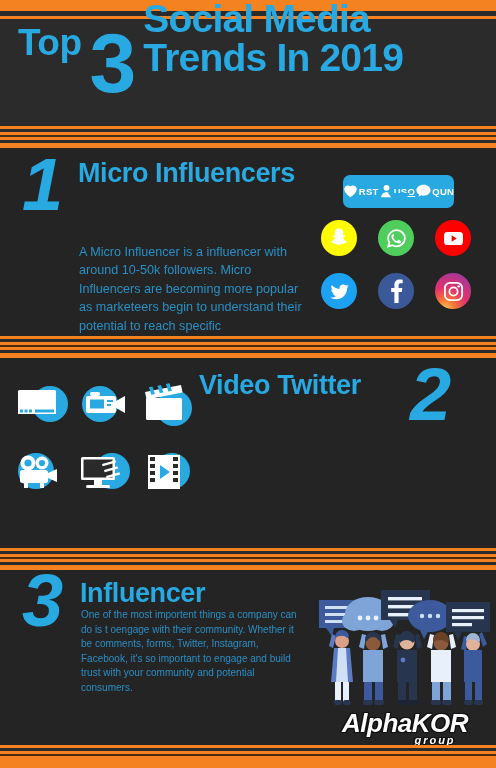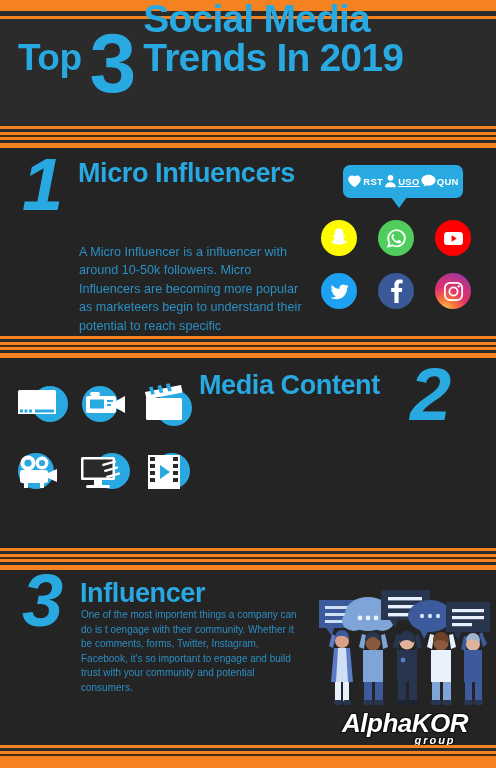--- a/index.html
+++ b/index.html
@@ -27,21 +27,21 @@
     position:absolute;left:18px;top:8px;right:8px;
     color:#29a9e1;
   }
   .title-row1{
     display:flex;align-items:flex-end;
     height:48px;
   }
   .top-word{
     font-size:37px;font-weight:bold;line-height:1;
     letter-spacing:-.5px;
-    margin-bottom:2px;
+    margin-bottom:17px;
   }
   .big3{
     font-size:84px;font-weight:bold;line-height:.74;
     margin-left:8px;margin-right:0px;
     position:relative;top:16px;
   }
   .head-lines{
     display:flex;flex-direction:column;
     margin-left:7px;
   }
@@ -162,21 +162,21 @@
   </div>
 
   <div class="section" style="top:148px;height:188px;">
 
     <div class="num" style="left:22px;top:6px;font-size:74px;">1</div>
 
     <div class="sec-title" style="left:78px;top:12px;">Micro Influencers</div>
 
     <div class="body-txt" style="left:79px;top:51px;width:224px;margin-top:44px;">A Micro Influencer is a influencer with around 10-50k followers. Micro Influencers are becoming more popular as marketeers begin to understand their potential to reach specific demographics, build brand trust and come across as authentic.</div>
 
-    <div class="bubble" style="left:343px;top:17px;width:120px;height:33px;">
+    <div class="bubble" style="left:343px;top:27px;width:111px;height:33px;">
       <div class="bubble-inner">
         <span class="bi">
           <svg width="15" height="14" viewBox="0 0 24 22">
               <path fill="#fff" d="M12 21S2 14.6 2 8.2C2 4.7 4.7 2 8.1 2c2.2 0 3.4 1.1 3.9 1.9C12.5 3.1 13.7 2 15.9 2 19.3 2 22 4.7 22 8.2 22 14.6 12 21 12 21z"></path>
             </svg>
         </span>
         <span style="margin:0 1px;">RST</span>
         <span class="bi">
           <svg width="13" height="14" viewBox="0 0 20 22">
               <circle cx="10" cy="6" r="4.6" fill="#fff"></circle>
@@ -238,21 +238,21 @@
     <div class="s" style="top:9px;height:2px;background:#4a2a10;"></div>
     <div class="s" style="top:11px;height:3px;background:#f58220;"></div>
     <div class="s" style="top:14px;height:3px;background:#2b2b2b;"></div>
     <div class="s" style="top:17px;height:5px;background:#f58220;"></div>
   </div>
 
   <div class="section" style="top:358px;height:190px;">
 
     <div class="num" style="left:410px;top:6px;font-size:74px;">2</div>
 
-    <div class="sec-title" style="left:199px;top:14px;">Media Content</div>
+    <div class="sec-title" style="left:199px;top:14px;">Video Twitter</div>
 
 
     <div class="vic" style="left:14px;top:24px;">
       <div class="vdot" style="left:18px;top:4px;width:36px;height:36px;"></div>
       <svg width="54" height="48" viewBox="0 0 54 48" style="position:absolute;left:0;top:0;">
         <rect x="4" y="8" width="38" height="24" rx="1.5" fill="#fff"></rect>
         <rect x="4" y="26" width="38" height="6" fill="#fff"></rect>
         <rect x="6" y="27.5" width="3" height="3" fill="#29a9e1"></rect>
         <rect x="10.5" y="27.5" width="3" height="3" fill="#29a9e1"></rect>
         <rect x="15" y="27.5" width="3" height="3" fill="#29a9e1"></rect>

